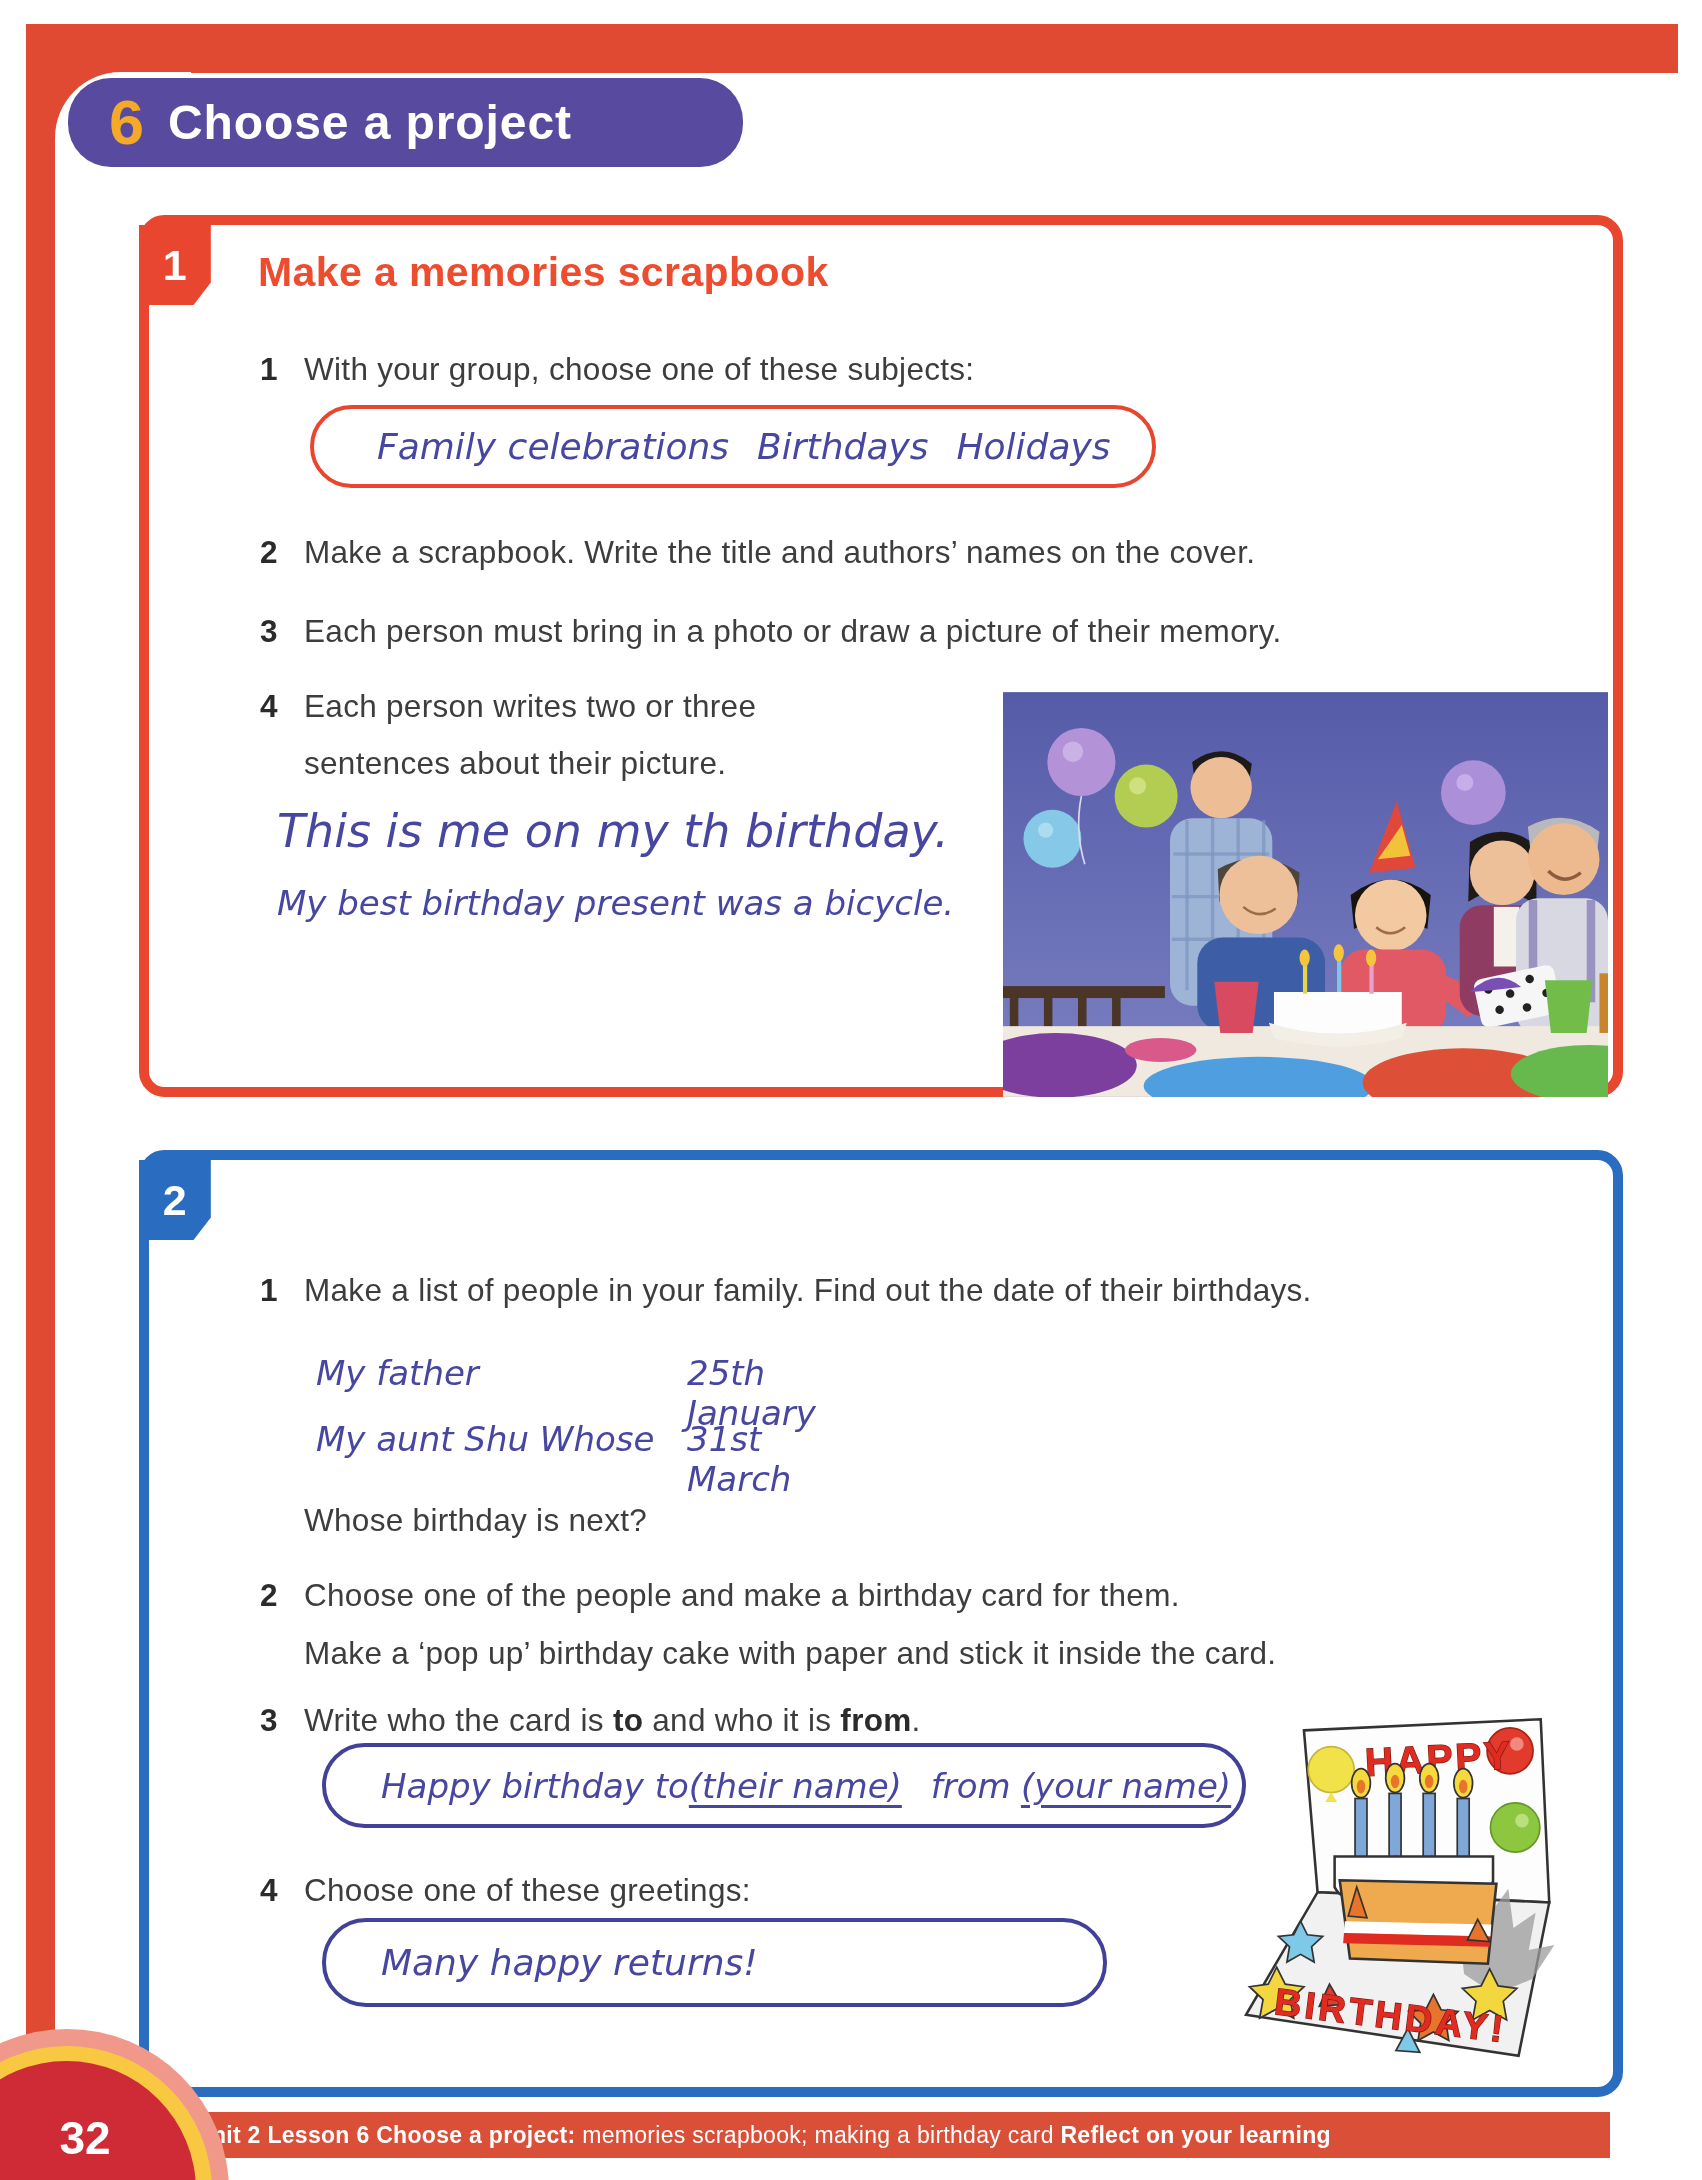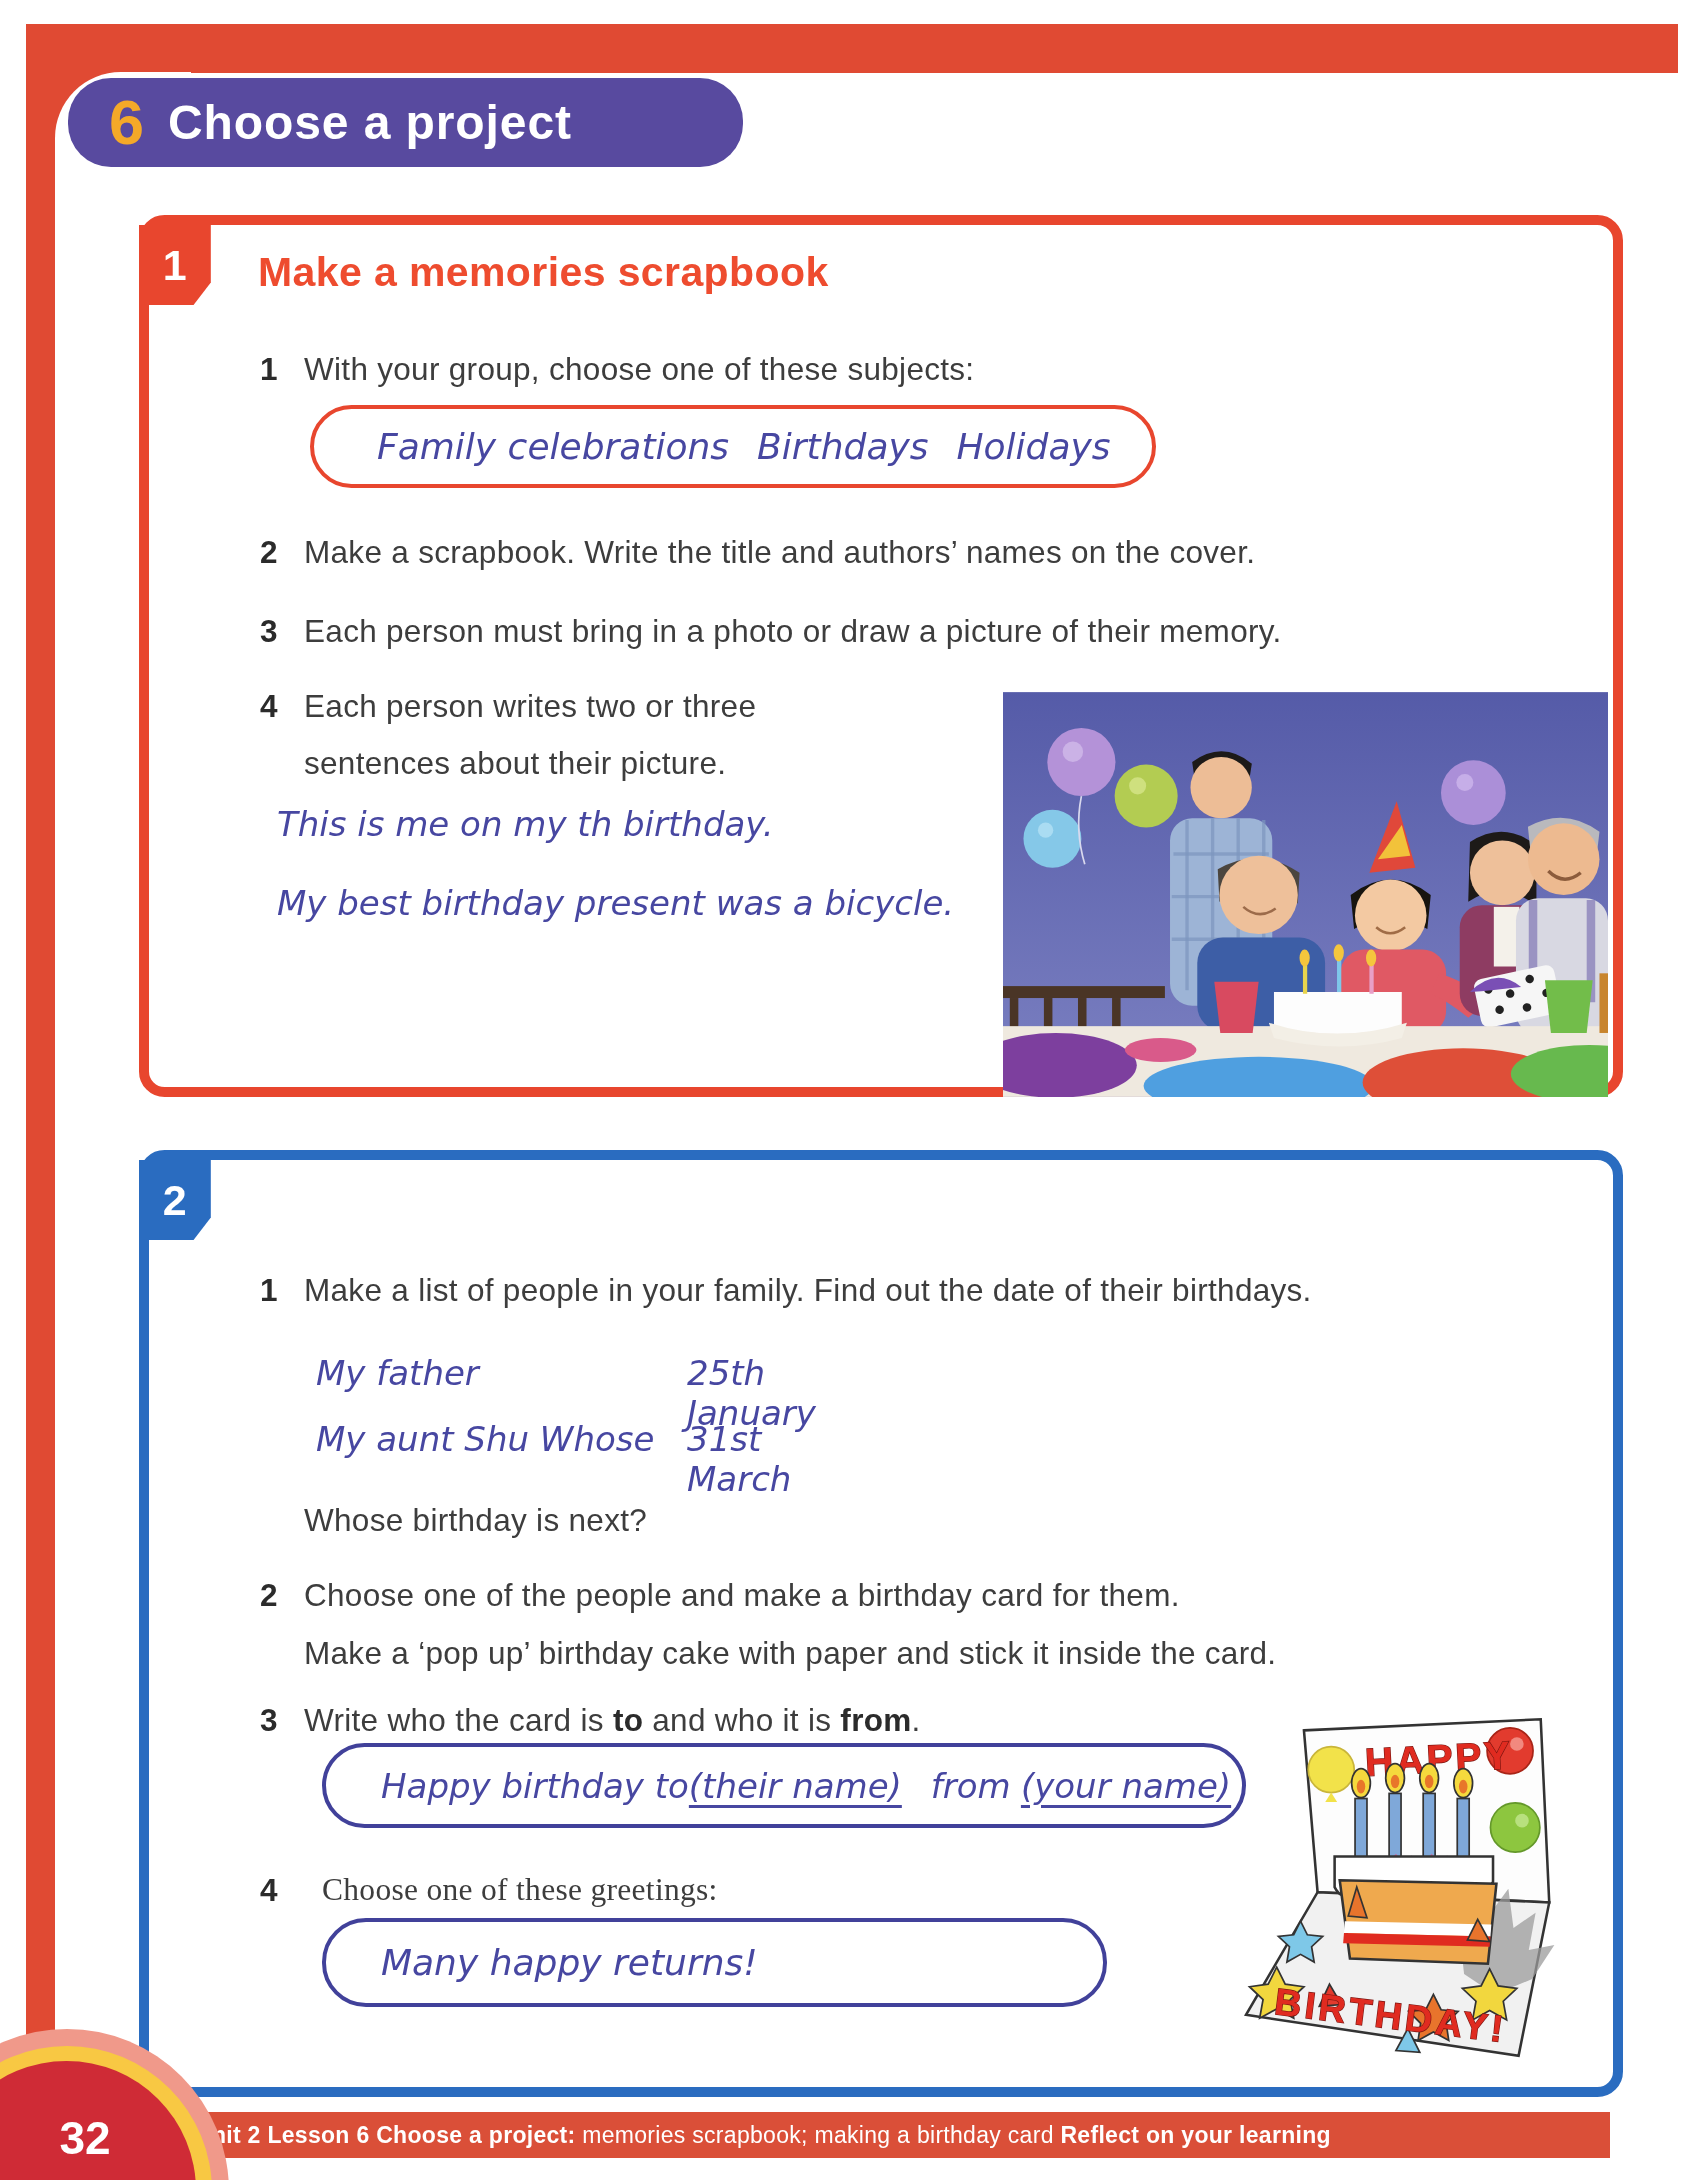--- a/index.html
+++ b/index.html
@@ -98,21 +98,21 @@
       <span class="stepnum" style="left:111px;top:388px;">3</span>
       <span class="steptext" style="left:155px;top:388px;">Each person must bring in a photo or draw a picture of their memory.</span>
     </div>
 
     <div class="step">
       <span class="stepnum" style="left:111px;top:463px;">4</span>
       <span class="steptext" style="left:155px;top:463px;">Each person writes two or three</span>
       <span class="steptext" style="left:155px;top:520px;">sentences about their picture.</span>
     </div>
 
-    <div class="abs hw" style="left:128px;top:579px;font-size:34px;">This is me on my th birthday.</div>
+    <div class="abs hw" style="left:128px;top:579px;font-size:46px;">This is me on my th birthday.</div>
     <div class="abs hw" style="left:128px;top:658px;font-size:34px;">My best birthday present was a bicycle.</div>
 
     <div class="abs photo">
       <svg width="605" height="405" viewBox="0 0 710 475">
         <defs>
           <linearGradient id="sky" x1="0" y1="0" x2="0" y2="1">
             <stop offset="0" stop-color="#555ba8"></stop>
               <stop offset="1" stop-color="#7c81c2"></stop>
           </linearGradient>
         </defs>
@@ -236,21 +236,21 @@
 
     <div class="abs pill pill-blue cardline hw" style="left:173px;top:583px;width:924px;height:85px;">
       <span>Happy birthday to </span>
       <span class="uline">(their name)</span>
       <span style="margin-left:29px;margin-right:10.2px;">from </span>
       <span class="uline">(your name)</span>
     </div>
 
     <div class="step">
       <span class="stepnum" style="left:111px;top:712px;">4</span>
-      <span class="steptext" style="left:173px;top:712px;font-family:Liberation Serif, serif;">Choose one of these greetings:</span>
+      <span class="steptext" style="left:155px;top:712px;">Choose one of these greetings:</span>
     </div>
 
     <div class="abs pill pill-blue greet hw" style="left:173px;top:758px;width:785px;height:89px;">
       <span>Many happy returns!</span>
     </div>
 
     <div class="abs cardart">
       <svg width="402" height="385" viewBox="0 0 472 452">
 
         <polygon points="88,38 366,25 376,240 104,228" fill="#fdfdfd" stroke="#333333" stroke-width="3"></polygon>

